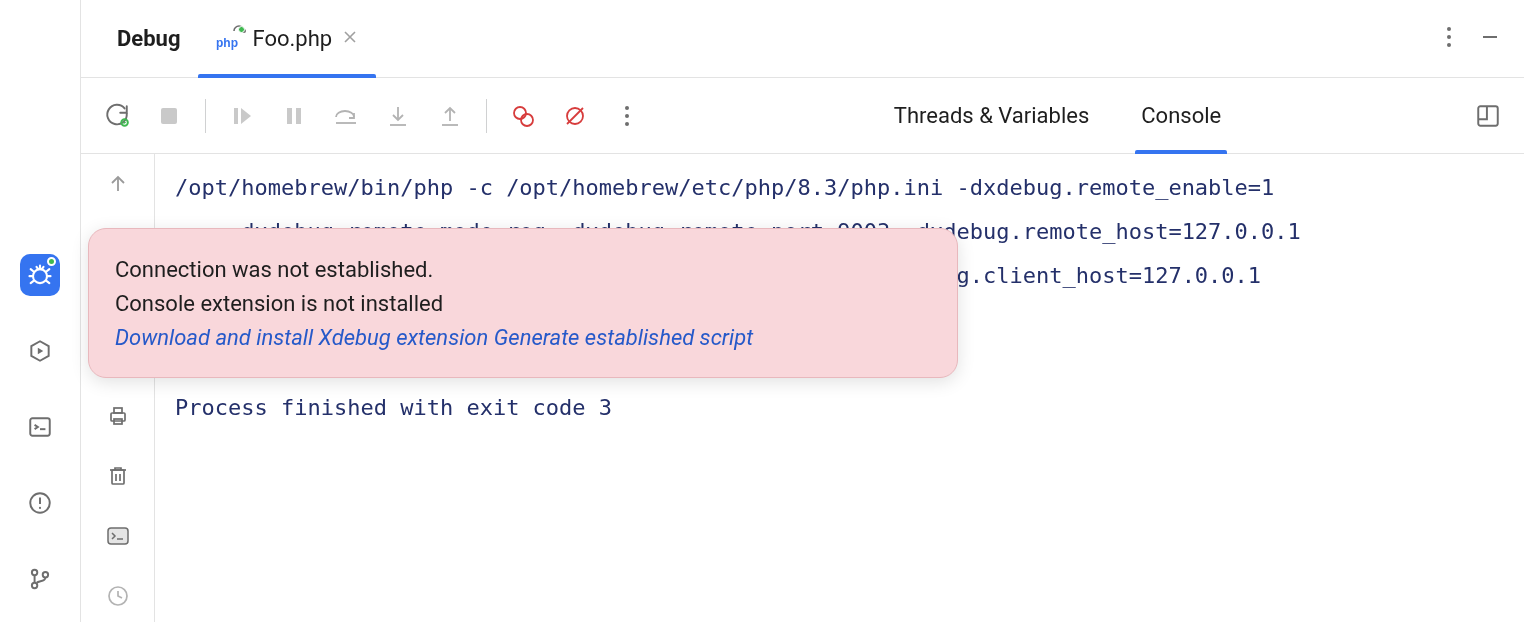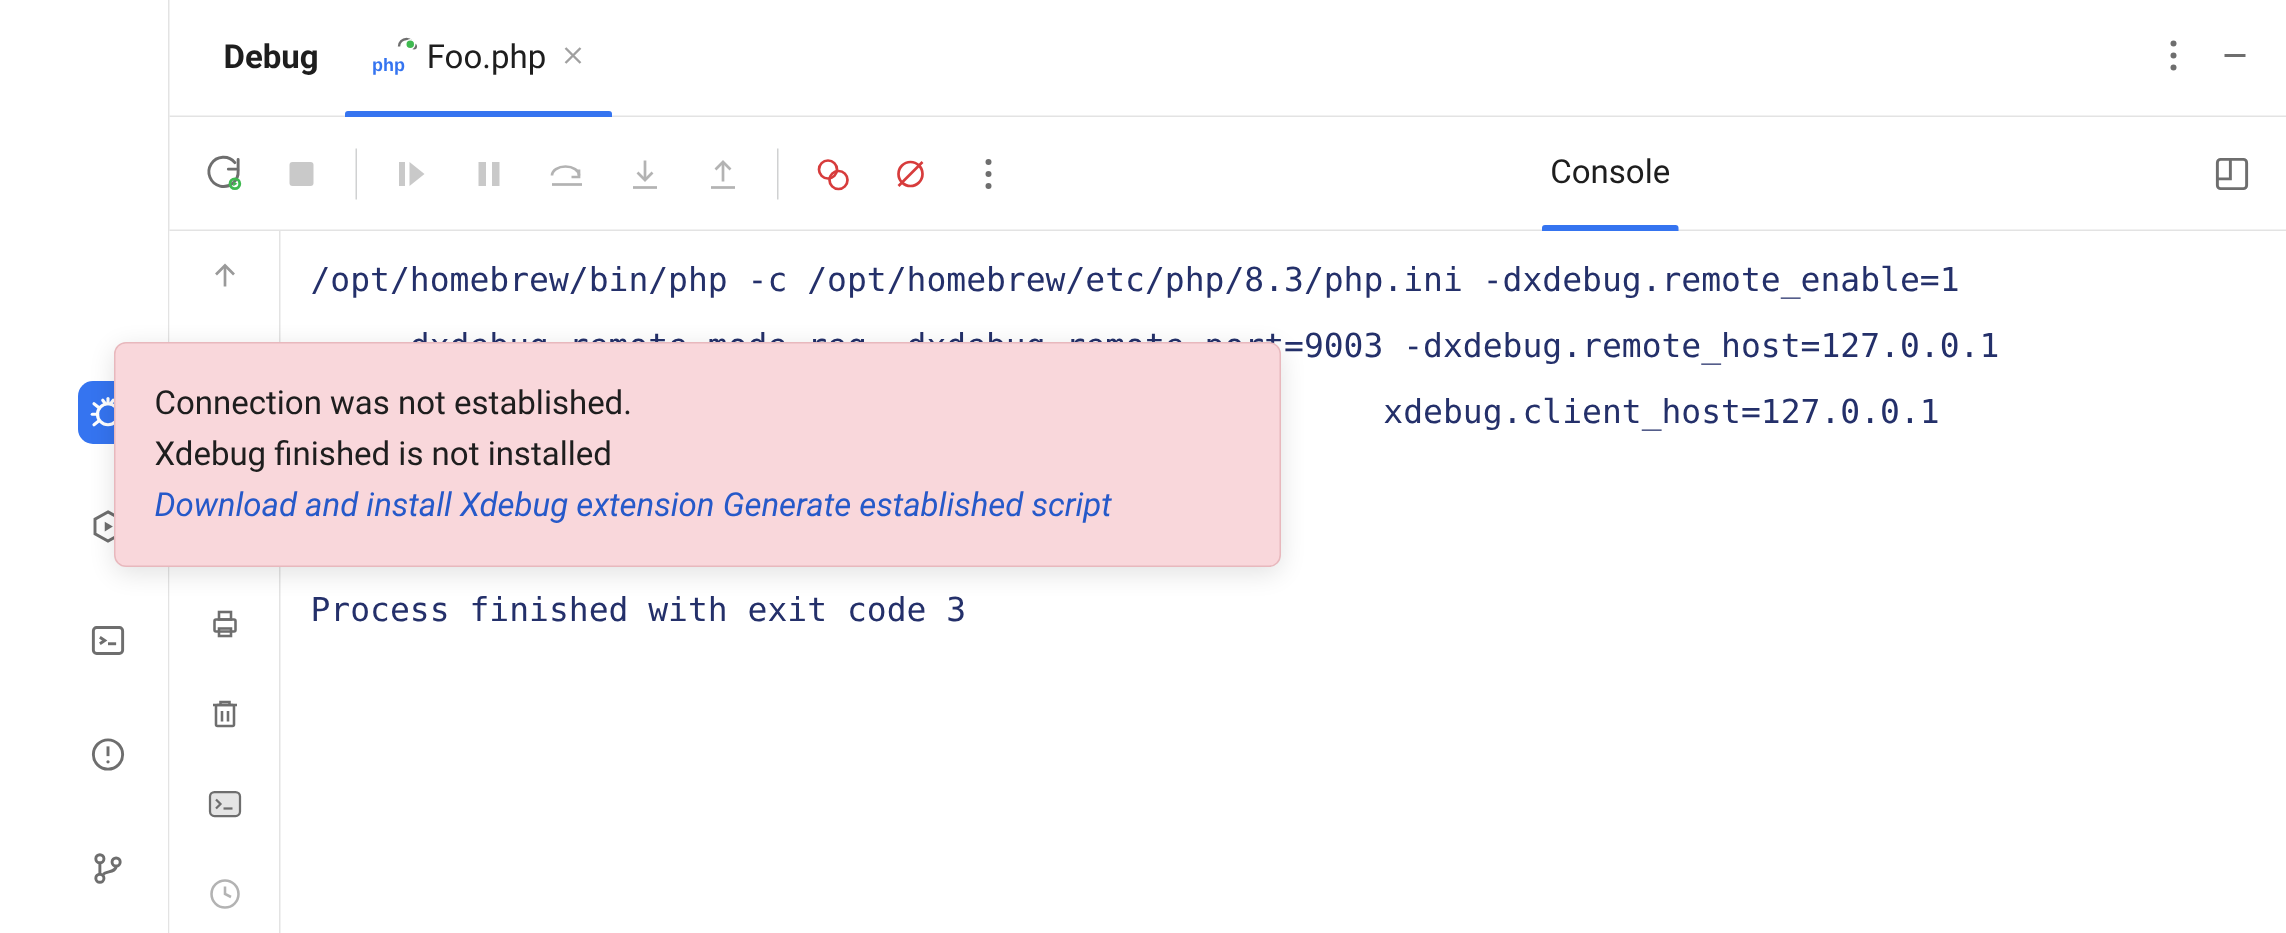--- a/index.html
+++ b/index.html
@@ -17,21 +17,21 @@
     --link:#2659c9;
   }
   *{box-sizing:border-box;}
   html,body{margin:0;padding:0;height:100%;}
   body{
     width:1524px;height:622px;
     font-family:-apple-system,Segoe UI,Roboto,Helvetica,Arial,sans-serif;
     font-size:13px;color:#1e1e1e;background:var(--bg);
     overflow:hidden;position:relative;
   }
-  .root{display:flex;height:100%;padding-left:32px;}
+  .root{display:flex;height:100%;}
   
   .rail{
     width:80px;flex:none;
     display:flex;flex-direction:column;align-items:center;
     padding-top:254px;
     gap:34px;
   }
   .rail .rail-btn{width:40px;height:42px;border-radius:10px;display:flex;align-items:center;justify-content:center;position:relative;}
   .rail .rail-btn.selected{background:var(--blue);}
   .rail svg{display:block;}
@@ -85,24 +85,24 @@
   .console{
     flex:1;overflow:auto;
     padding:12px 20px 0 20px;
     font-family:ui-monospace,SFMono-Regular,Menlo,Consolas,monospace;
     font-size:22px;line-height:44px;
     color:var(--console-navy);
     white-space:pre;
   }
   
   .popup{
-    position:absolute;left:76px;top:228px;width:778px;
+    position:absolute;left:88px;top:228px;width:870px;
     background:var(--popup-bg);
     border:1px solid var(--popup-border);
-    border-radius:8px;
+    border-radius:18px;
     padding:24px 26px 22px 26px;
     box-shadow:0 4px 18px rgba(0,0,0,0.12);
     font-size:22px;line-height:34px;
   }
   .popup a{color:var(--link);text-decoration:none;font-style:italic;}
   svg{overflow:visible;}
 </style>
 </head>
 <body>
 
@@ -262,20 +262,23 @@
         <span class="tool-icon">
           <svg width="6" height="22" viewBox="0 0 6 22" fill="#6e6e6e">
               <circle cx="3" cy="3" r="2"></circle>
               <circle cx="3" cy="11" r="2"></circle>
               <circle cx="3" cy="19" r="2"></circle>
             </svg>
         </span>
       </div>
 
       <div class="center-tabs">
+        <div class="ctab">
+          <span>Threads &amp; Variables</span>
+        </div>
         <div class="ctab active">
           <span>Console</span>
         </div>
       </div>
 
       <div class="toolbar-right">
         <span class="tool-icon">
           <svg width="26" height="26" viewBox="0 0 24 24" fill="none" stroke="#6e6e6e" stroke-width="1.8">
               <rect x="3" y="3" width="18" height="18" rx="2"></rect>
               <path d="M3 15h8V3"></path>
@@ -329,18 +332,18 @@
 <span></span>
 <span></span>
 <span>Process finished with exit code 3</span></div>
     </div>
 
   </div>
 </div>
 
 <div class="popup">
   <div>Connection was not established.</div>
-  <div>Xdebug finished is not installed</div>
+  <div>Console extension is not installed</div>
   <div>
     <a href="#">Download and install Xdebug extension</a>
     <a href="#">Generate established script</a>
   </div>
 </div>
 
 </body></html>

